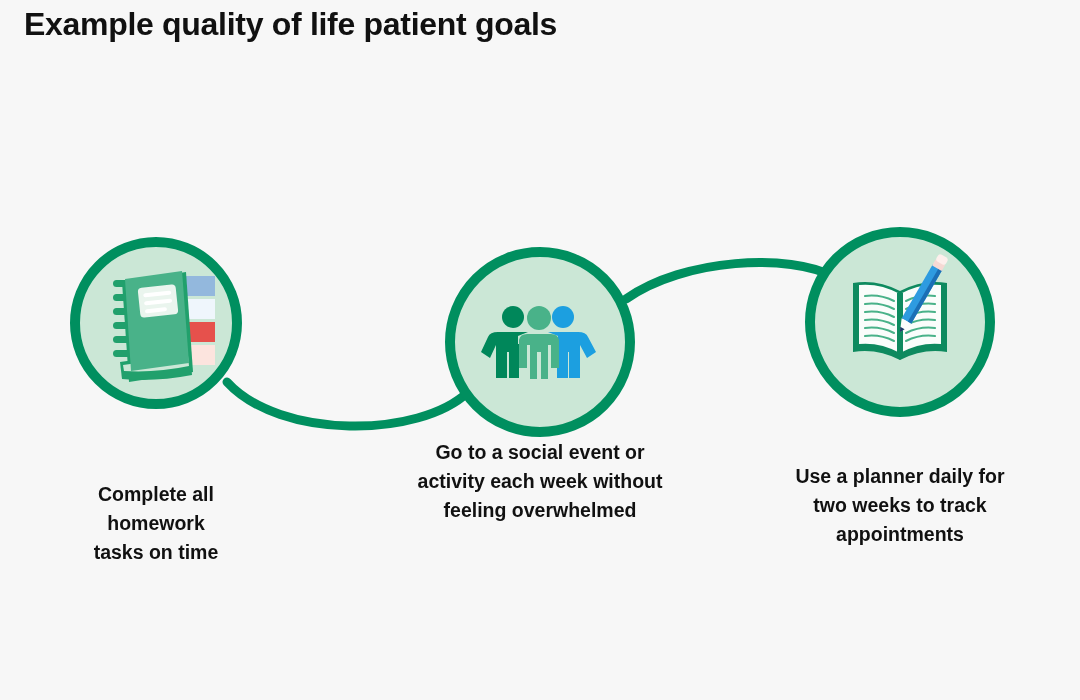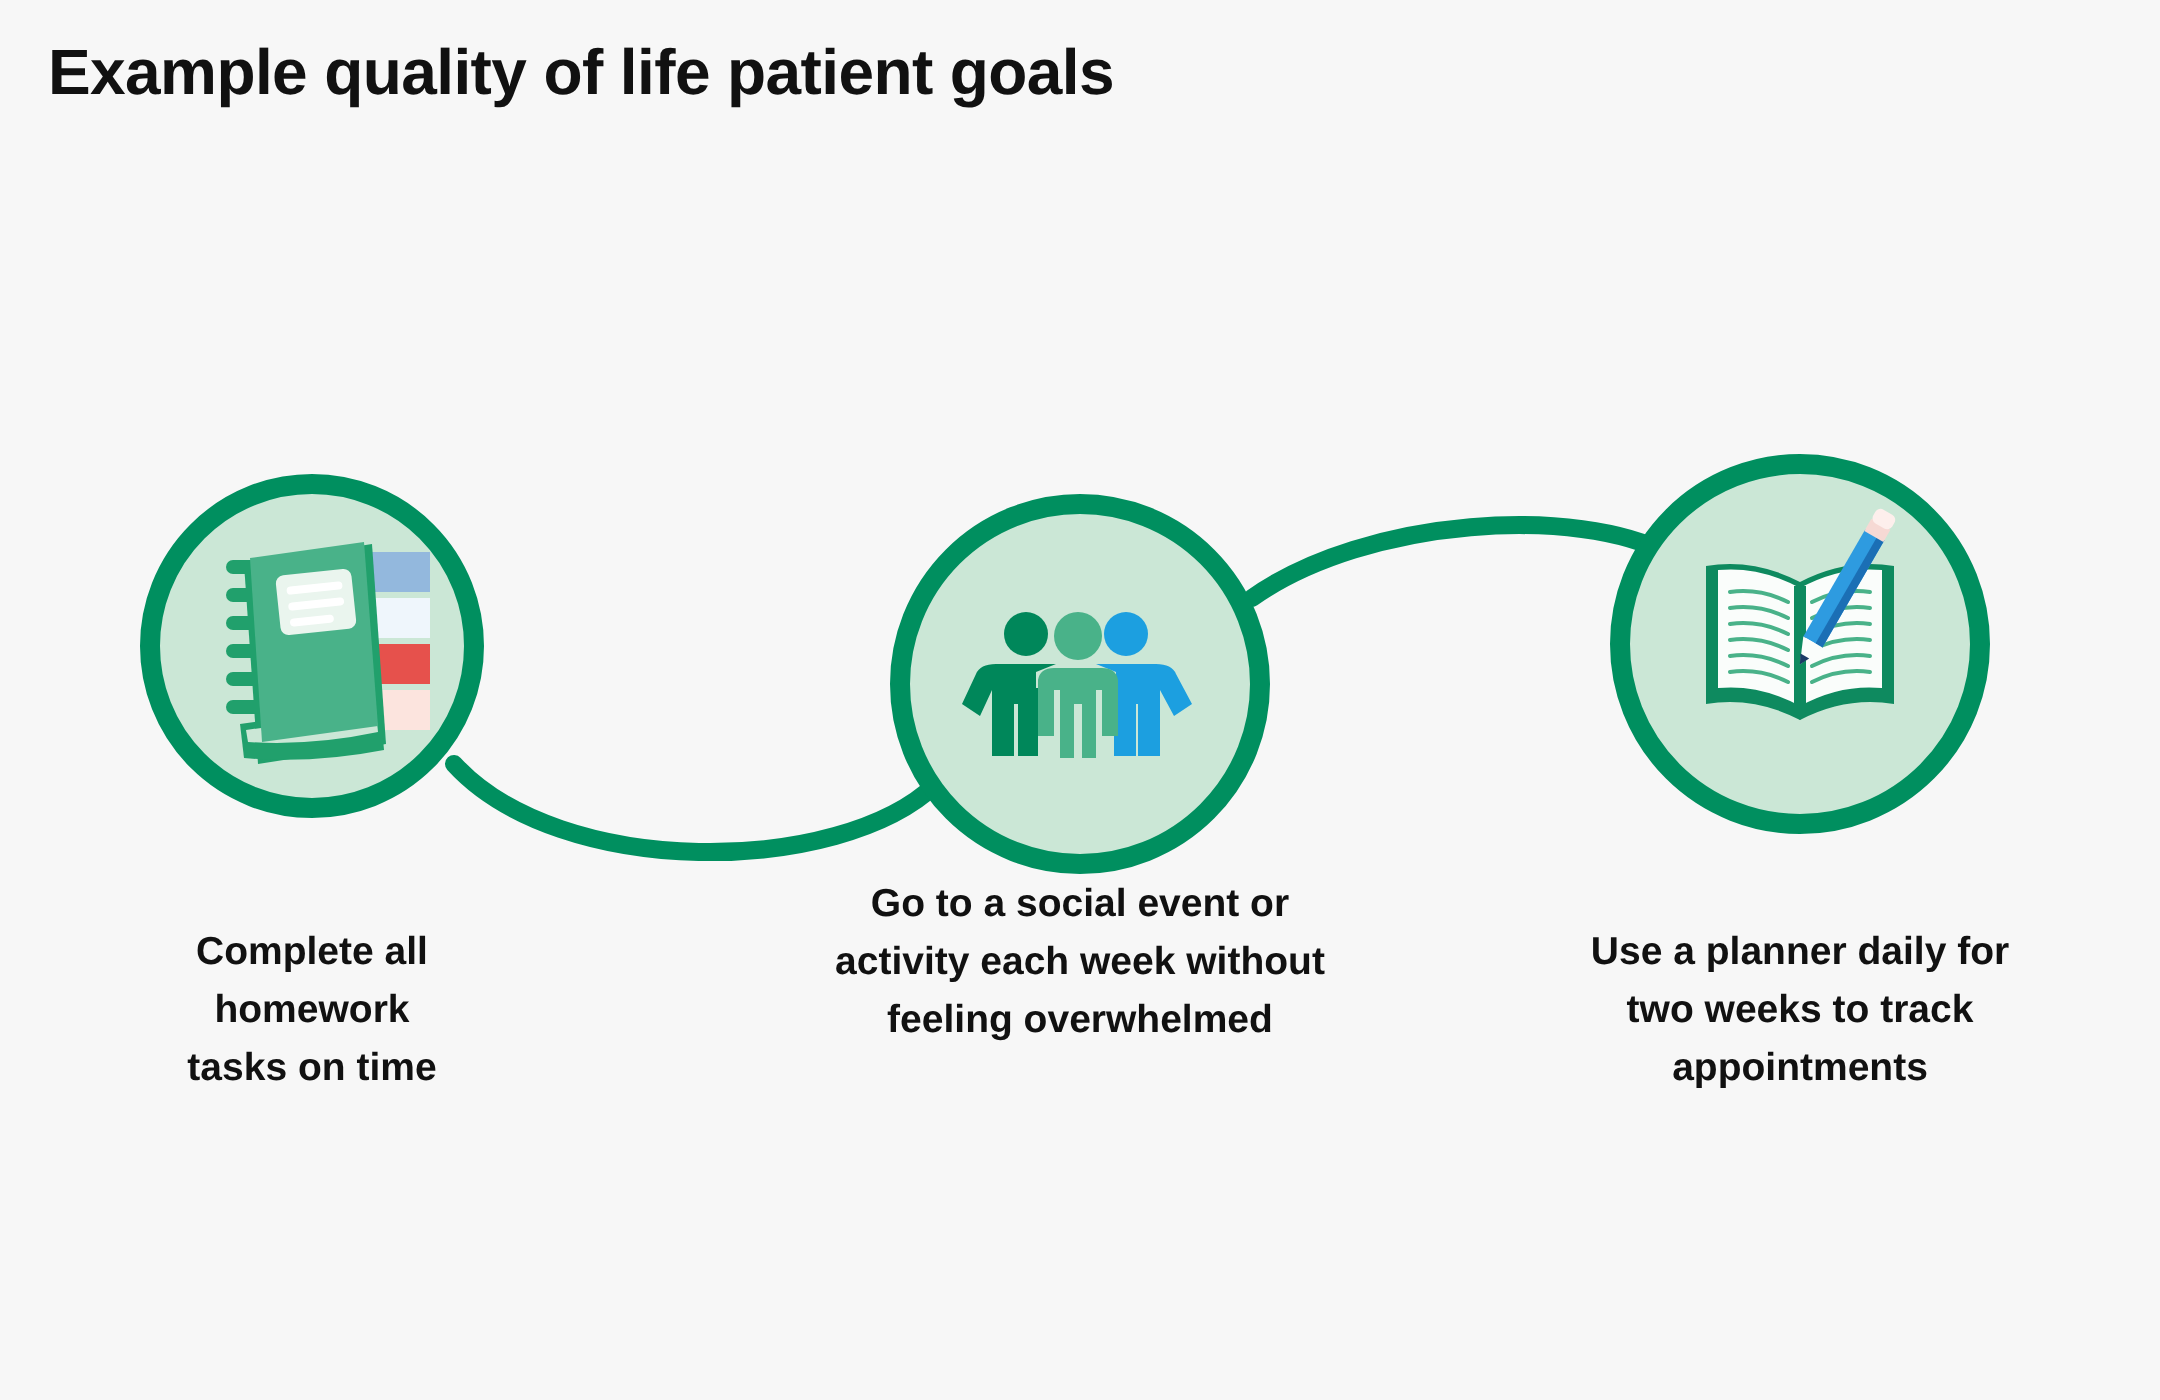--- a/index.html
+++ b/index.html
@@ -11,21 +11,21 @@
     height: 700px;
     background: #F7F7F7;
     font-family: "Liberation Sans", sans-serif;
     overflow: hidden;
     position: relative;
   }
 
   #page-title {
     position: absolute;
     left: 24px;
-    top: 18px;
+    top: 6px;
     font-size: 32px;
     font-weight: bold;
     color: #111111;
     letter-spacing: -0.3px;
     white-space: nowrap;
   }
 
   #diagram {
     position: absolute;
     left: 0;
@@ -36,21 +36,21 @@
 
   .caption {
     position: absolute;
     text-align: center;
     font-size: 19.5px;
     font-weight: bold;
     color: #111111;
     line-height: 29px;
     white-space: pre-line;
   }
-  #caption-0 { left: 36px;  top: 462px; width: 240px; text-align: center; }
+  #caption-0 { left: 36px;  top: 480px; width: 240px; text-align: center; }
   #caption-1 { left: 385px; top: 438px; width: 310px; }
   #caption-2 { left: 755px; top: 462px; width: 290px; }
 </style>
 </head>
 <body>
 
 <div id="page-title">Example quality of life patient goals</div>
 
 <svg id="diagram" viewBox="0 0 1080 700" xmlns="http://www.w3.org/2000/svg">
 

